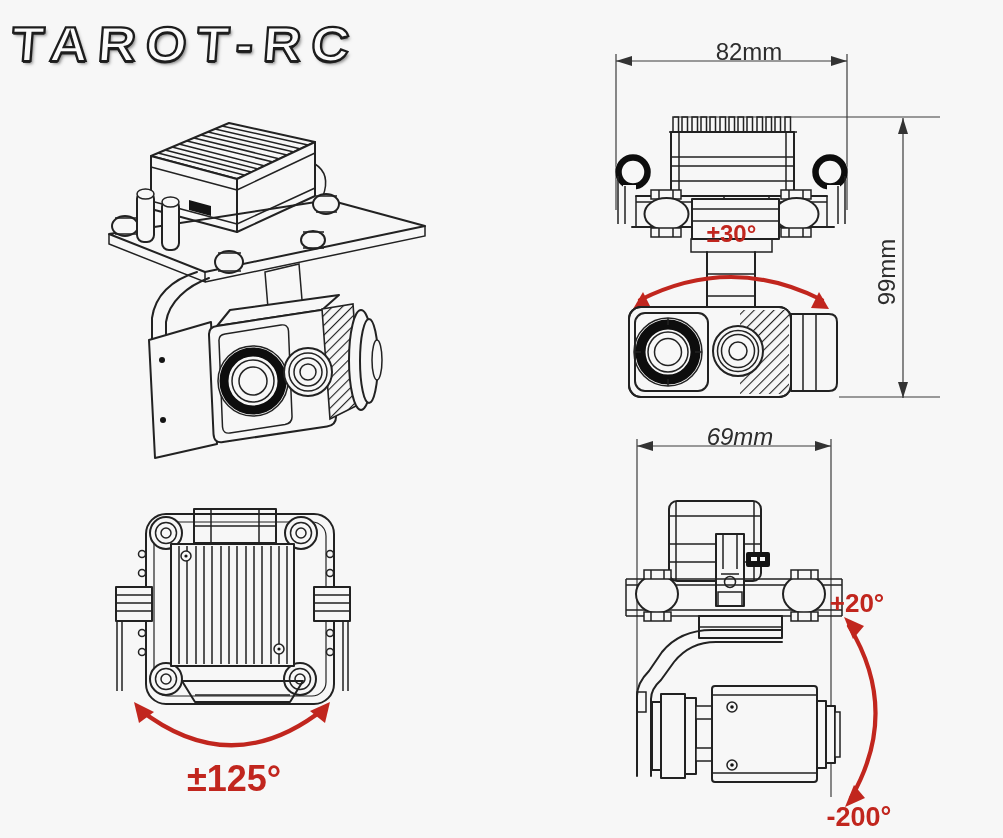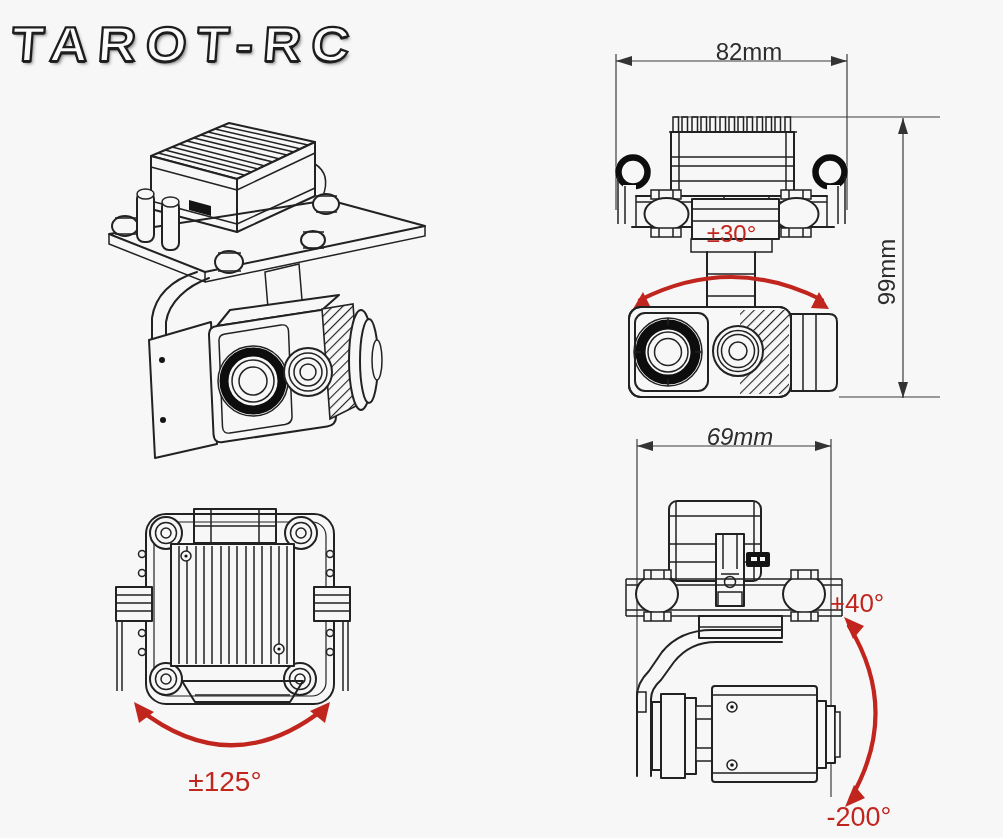--- a/index.html
+++ b/index.html
@@ -29,33 +29,33 @@
   figure svg{position:absolute;left:0;top:0;}
   .fig-iso  {left:85px;  top:100px; width:360px; height:360px;}
   .fig-front{left:600px; top:20px;  width:403px; height:400px;}
   .fig-top  {left:90px;  top:480px; width:330px; height:335px;}
   .fig-side {left:600px; top:420px; width:403px; height:418px;}
 
   .lbl{
     position:absolute;display:block;text-align:center;
     font-size:24px;color:#2d2d2d;line-height:1.05;white-space:nowrap;
   }
-  .lbl.red{color:var(--accent);font-weight:400;}
+  .lbl.red{color:var(--accent);font-weight:700;}
   .lbl.rot{transform:rotate(-90deg);transform-origin:center center;}
 
   
   .lbl-82  {left:95px;  top:15px;  width:100px;}
   .lbl-99  {left:240px; top:236px; width:84px; height:24px;}
   .lbl-30  {left:90px;  top:197px; width:75px; font-size:24px;}
   
   .lbl-69  {left:96px;  top:0px;   width:80px;font-style:italic;}
   .lbl-p40 {left:219px; top:166px; width:68px; font-size:26px;}
   .lbl-m120{left:215px; top:379px; width:80px; font-size:27px;}
   
-  .lbl-125 {left:93px;  top:283px; width:76px; font-size:28px;}
+  .lbl-125 {left:93px;  top:276px; width:76px; font-size:36px;}
 
   svg .ln   {stroke:var(--line);stroke-width:2;fill:none;stroke-linecap:round;stroke-linejoin:round;}
   svg .ln15 {stroke:var(--line);stroke-width:1.5;fill:none;}
   svg .ln12 {stroke:var(--line);stroke-width:1.2;fill:none;}
   svg .thick{stroke:#0d0d0d;fill:none;}
   svg .dim  {stroke:var(--dim);stroke-width:1.2;fill:none;}
   svg .dimfill{fill:#333;stroke:none;}
   svg .red-stroke{stroke:var(--accent);stroke-width:4.2;fill:none;stroke-linecap:round;}
   svg .red-fill{fill:var(--accent);stroke:none;}
   svg .bgfill{fill:#f7f7f7;}
@@ -393,17 +393,17 @@
         <rect class="ln15 bgfill" x="231" y="288" width="5" height="45"></rect>
       </g>
 
       <g>
         <path class="red-stroke" d="M245,202 Q297,287 247,374" stroke-width="4.6"></path>
         <polygon class="red-fill" points="240,193 260,202 249,215"></polygon>
         <polygon class="red-fill" points="241,383 261,374 250,361"></polygon>
       </g>
     </svg>
     <span class="lbl lbl-69">69mm</span>
-    <span class="lbl red lbl-p40">+40°</span>
+    <span class="lbl red lbl-p40">+20°</span>
     <span class="lbl red lbl-m120">-200°</span>
   </figure>
 
 </div>
 
 </body></html>

